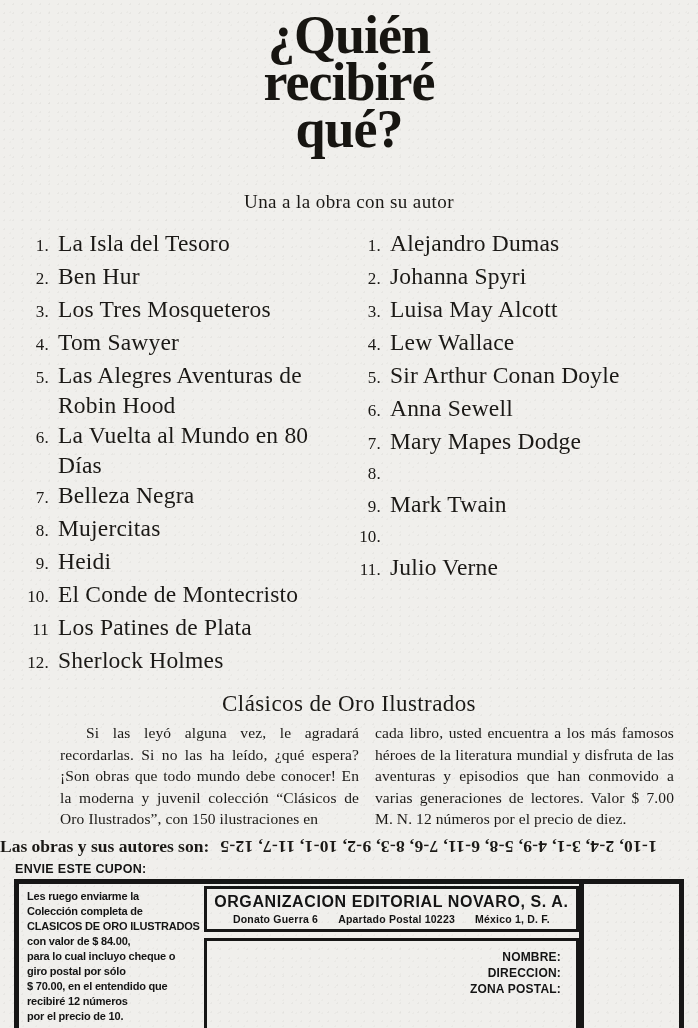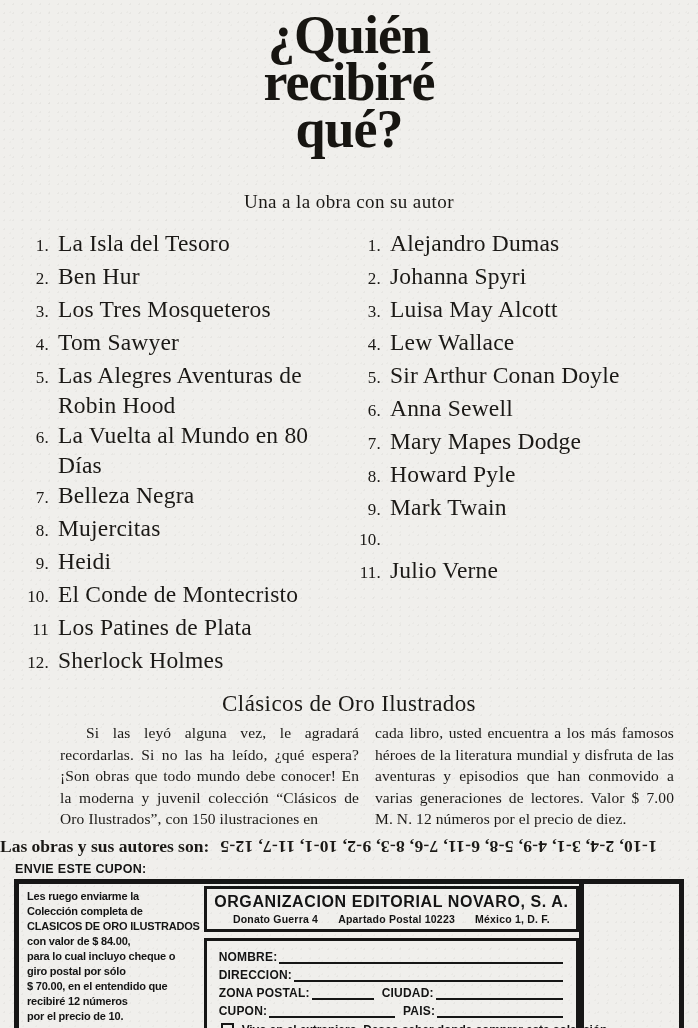--- a/index.html
+++ b/index.html
@@ -45,21 +45,21 @@
   .answers-values { display:inline-block; transform:rotate(180deg); padding-right:6px; letter-spacing:.3px; }
   .coupon-cta { margin:4px 0 3px 15px; font-family:"Liberation Sans", sans-serif; font-weight:700; font-size:12.5px; letter-spacing:.3px; color:#141414; }
   .coupon { margin:0 14px; height:176px; border:5px solid #161616; display:flex; color:#141414; }
   .coupon-left { flex:0 0 174px; padding:5px 2px 3px 8px; font-family:"Liberation Sans", sans-serif; font-weight:700; font-size:11px; line-height:15px; letter-spacing:-.2px; white-space:nowrap; }
   .coupon-left .footnote { font-size:10px; line-height:13px; margin-top:2px; }
   .coupon-center { flex:1; display:flex; flex-direction:column; padding:2px 0 3px 2px; min-width:0; }
   .pub-box { border:3px solid #161616; text-align:center; padding:3px 2px 4px; }
   .pub-name { font-family:"Liberation Sans", sans-serif; font-weight:700; font-size:16px; line-height:19px; letter-spacing:.6px; white-space:nowrap; }
   .pub-address { display:flex; justify-content:center; gap:20px; margin-top:2px; font-family:"Liberation Sans", sans-serif; font-weight:700; font-size:10.5px; letter-spacing:.2px; white-space:nowrap; }
   .form-box { border:3px solid #161616; margin-top:6px; flex:1; padding:9px 13px 7px 12px; display:flex; flex-direction:column; justify-content:space-between; }
-  .frow { display:flex; align-items:flex-end; font-family:"Liberation Sans", sans-serif; font-weight:700; font-size:12px; letter-spacing:.2px; }
+  .frow { display:flex; align-items:flex-end; font-family:"Liberation Sans", sans-serif; font-weight:700; font-size:12px; letter-spacing:.2px;flex-direction:column; }
   .flabel { white-space:nowrap; padding-right:2px; }
   .flabel.second { margin-left:8px; }
   .fline { flex:1; border-bottom:2px solid #161616; height:12px; }
   .fline.short { flex:0 0 62px; }
   .cbrow { align-items:center; }
   .checkbox { width:13px; height:13px; border:2px solid #161616; margin:0 8px 0 2px; flex:0 0 13px; }
   .cbtext { font-size:12px; white-space:nowrap; letter-spacing:-.1px; }
   .coupon-right { flex:0 0 100px; border-left:5px solid #161616; }
 </style>
 </head>
@@ -171,21 +171,20 @@
           <span class="qtxt">Anna Sewell</span>
         </div>
 
         <div class="qitem">
           <span class="qnum">7.</span>
           <span class="qtxt">Mary Mapes Dodge</span>
         </div>
 
         <div class="qitem">
           <span class="qnum">8.</span>
-          <span class="qtxt">Howard Pyle</span>
         </div>
 
         <div class="qitem">
           <span class="qnum">9.</span>
           <span class="qtxt">Mark Twain</span>
         </div>
 
         <div class="qitem">
           <span class="qnum">10.</span>
         </div>
@@ -239,21 +238,21 @@
           <div class="footnote-line">Precio y condiciones para la</div>
 
         </div>
     </div>
 
     <div class="coupon-center">
       <div class="pub-box">
         <div class="pub-name">ORGANIZACION EDITORIAL NOVARO, S. A.</div>
         <div class="pub-address">
 
-            <span class="addr-part">Donato Guerra 4</span>
+            <span class="addr-part">Donato Guerra 6</span>
 
             <span class="addr-part">Apartado Postal 10223</span>
 
             <span class="addr-part">México 1, D. F.</span>
           </div>
       </div>
 
       <div class="form-box">
         <div class="frow">
           <span class="flabel">NOMBRE:</span>

